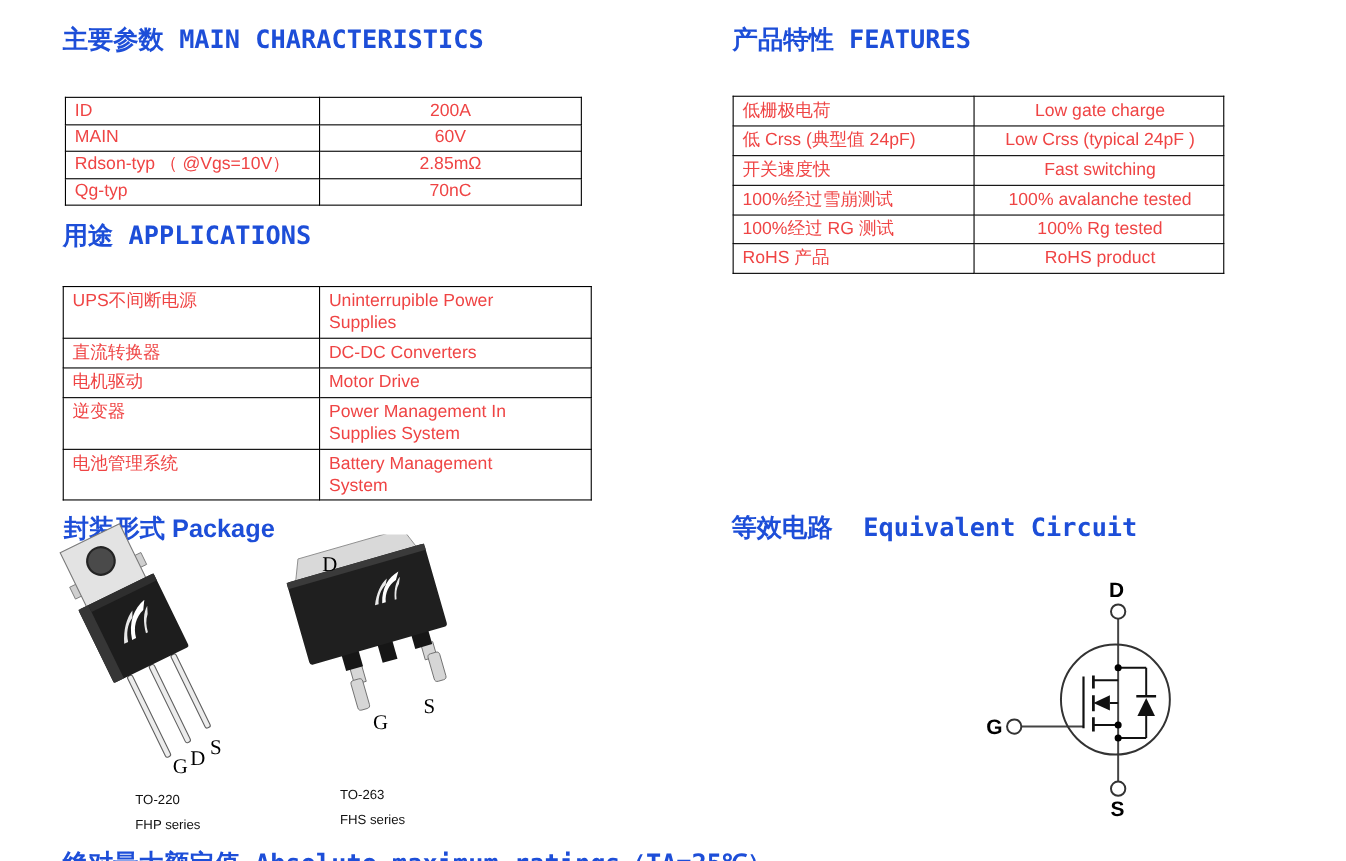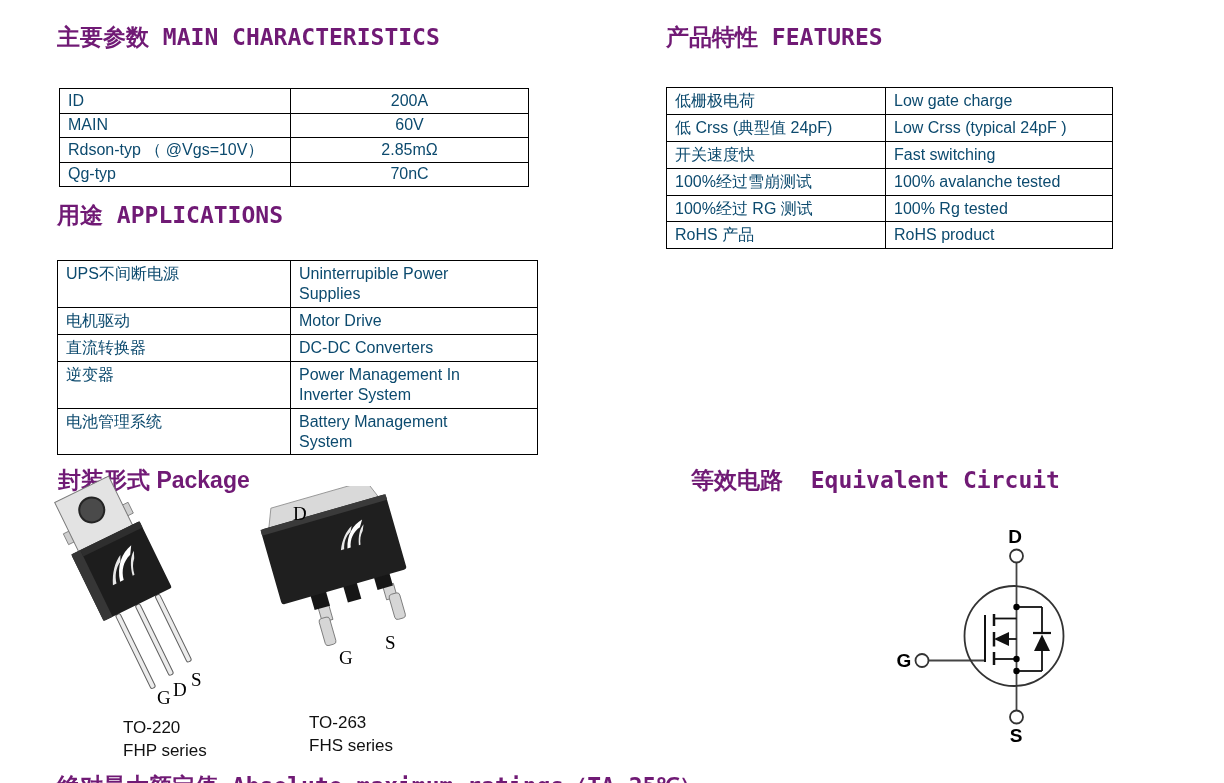--- a/index.html
+++ b/index.html
@@ -4,48 +4,48 @@
 <style>
   html,body{margin:0;padding:0;}
   body{
     width:1224px;height:783px;position:relative;overflow:hidden;
     background:#ffffff;color:#000;
     font-family:"Liberation Sans", sans-serif;
   }
   .abs{position:absolute;}
   .heading{
     margin:0;font-weight:bold;font-size:23px;line-height:28px;
-    color:#701a75;white-space:pre;
+    color:#1d4ed8;white-space:pre;
   }
   .h-mono{font-family:"DejaVu Sans Mono", monospace;letter-spacing:0px;}
   .h-sans{font-family:"Liberation Sans", sans-serif;}
   table{border-collapse:collapse;table-layout:fixed;background:#fff;}
   td{
-    border:1px solid #000;font-size:16px;line-height:20px;color:#0c4a6e;
+    border:1px solid #000;font-size:16px;line-height:20px;color:#ef4444;
     padding:1px 6px 1px 8px;vertical-align:middle;overflow:hidden;
   }
   .t-main{left:59px;top:88px;width:449px;}
   .t-main tr{height:24.5px;}
   .t-main td:first-child{width:216px;}
   .t-main td:nth-child(2){width:233px;text-align:center;padding-left:2px;padding-right:2px;}
   .t-feat{left:666px;top:87px;width:416px;}
   .t-feat tr{height:26.9px;}
   .t-feat td:first-child{width:204px;}
-  .t-feat td:nth-child(2){width:212px;}
+  .t-feat td:nth-child(2){width:212px;text-align:center;}
   .t-apps{left:57px;top:260px;width:450px;}
   .t-apps td{vertical-align:top;padding-top:3px;white-space:pre-line;}
   .t-apps td:first-child{width:218px;}
   .t-apps td:nth-child(2){width:232px;}
   .t-apps tr:nth-child(1){height:47px;}
   .t-apps tr:nth-child(2){height:27px;}
   .t-apps tr:nth-child(3){height:27px;}
   .t-apps tr:nth-child(4){height:47px;}
   .t-apps tr:nth-child(5){height:46px;}
   .caption{
-    font-size:17px;line-height:23px;color:#111;
+    font-size:12px;line-height:23px;color:#111;
     font-family:"Liberation Sans", sans-serif;
   }
   .pin-label{
     font-family:"Liberation Serif", serif;font-size:19px;color:#000;line-height:19px;
   }
   .circ-label{font-weight:bold;font-size:19px;}
 </style>
 </head>
 <body>
 
@@ -75,31 +75,31 @@
 <h2 class="abs heading h-mono" style="left:57px;top:201px;">用途 APPLICATIONS</h2>
 
 <table class="abs t-apps">
   <tbody>
       <tr>
         <td>UPS不间断电源</td>
         <td>Uninterrupible Power
 Supplies</td>
       </tr>
       <tr>
+        <td>直流转换器</td>
+        <td>DC-DC Converters</td>
+      </tr>
+      <tr>
         <td>电机驱动</td>
         <td>Motor Drive</td>
       </tr>
       <tr>
-        <td>直流转换器</td>
-        <td>DC-DC Converters</td>
-      </tr>
-      <tr>
         <td>逆变器</td>
         <td>Power Management In
-Inverter System</td>
+Supplies System</td>
       </tr>
       <tr>
         <td>电池管理系统</td>
         <td>Battery Management
 System</td>
       </tr>
     </tbody>
 </table>
 
 <h2 class="abs heading h-sans" style="left:58px;top:466px;text-align:right;">封装形式 Package</h2>
@@ -186,21 +186,21 @@
         <td>100%经过 RG 测试</td>
         <td>100% Rg tested</td>
       </tr>
       <tr>
         <td>RoHS 产品</td>
         <td>RoHS product</td>
       </tr>
     </tbody>
 </table>
 
-<h2 class="abs heading h-mono" style="left:691px;top:466px;">等效电路  Equivalent Circuit</h2>
+<h2 class="abs heading h-mono" style="left:665px;top:466px;">等效电路  Equivalent Circuit</h2>
 
 <svg class="abs" style="left:860px;top:520px;" width="240" height="235" viewBox="860 520 240 235">
   <g stroke="#444" stroke-width="1.8" fill="none">
     <line x1="1016.5" y1="562.5" x2="1016.5" y2="710.5"></line>
     <line x1="929" y1="660.5" x2="985" y2="660.5"></line>
   </g>
   <ellipse cx="1014" cy="636" rx="49.5" ry="50" fill="none" stroke="#333" stroke-width="1.8"></ellipse>
   <g stroke="#111" fill="none">
     <line x1="985" y1="615" x2="985" y2="662" stroke-width="2"></line>
     <line x1="994" y1="614" x2="994" y2="626" stroke-width="2.5"></line>

